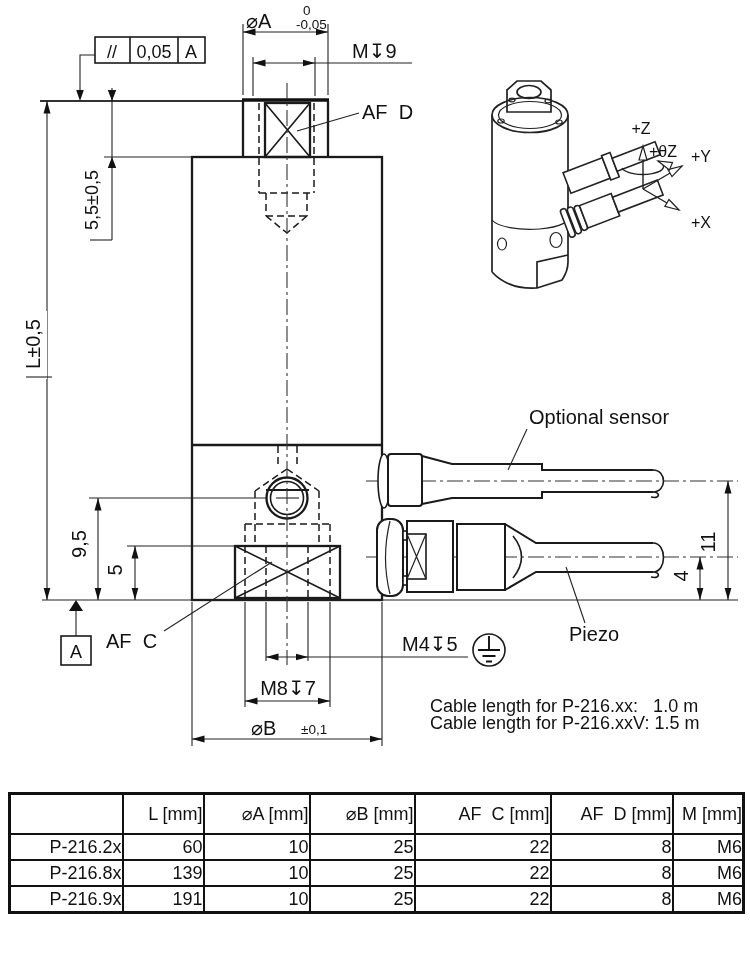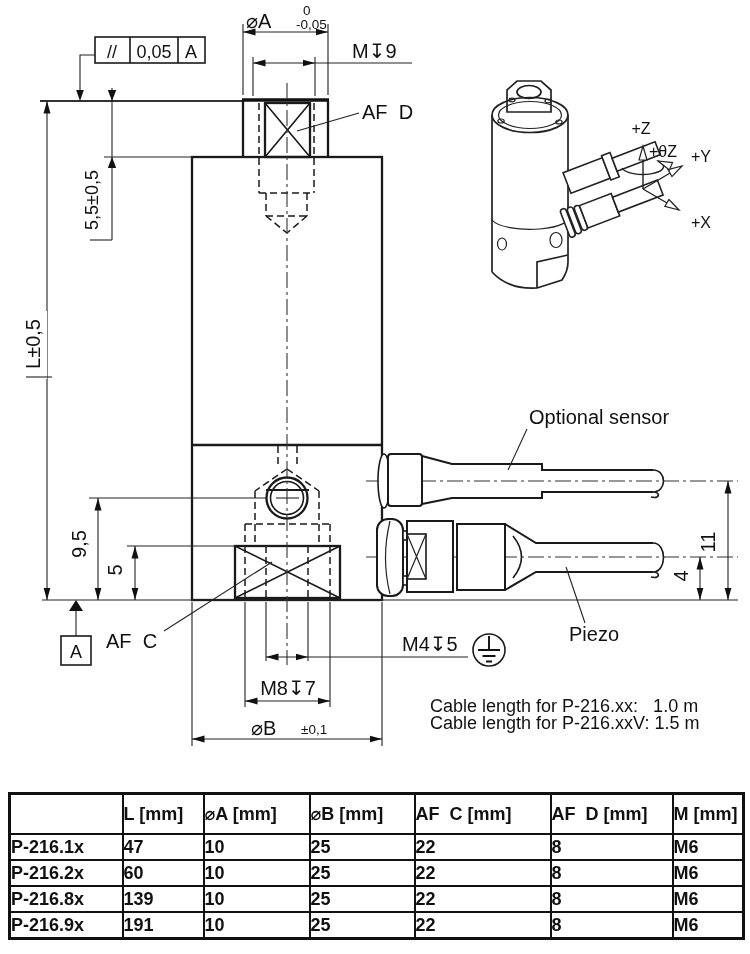--- a/index.html
+++ b/index.html
@@ -18,22 +18,22 @@
   .isot{stroke:#222;stroke-width:1.2;fill:none;}
   .isow{stroke:#222;stroke-width:1.6;fill:#fff;}
   .ax{stroke:#222;stroke-width:1.4;fill:none;}
   .lbl{font-size:20px;}
   .lblm{font-size:18px;}
   .lbls{font-size:13.5px;}
   .lblx{font-size:16px;}
   .fillb{fill:#111;stroke:none;}
   .spec{position:absolute;left:8px;top:792px;width:734px;border-collapse:collapse;
         table-layout:fixed;border:3px solid #111;font-size:18px;}
-  .spec th,.spec td{border:2px solid #111;text-align:left;vertical-align:middle;
-        padding:0;font-weight:700;height:24px;overflow:hidden;white-space:nowrap;}
+  .spec th,.spec td{border:2px solid #111;text-align:right;vertical-align:middle;
+        padding:0;font-weight:400;height:24px;overflow:hidden;white-space:nowrap;}
   .spec thead th{height:38px;}
 </style>
 </head>
 <body>
 
 <div class="page">
 <svg width="750" height="786" viewBox="0 0 750 786">
   <defs>
     <marker id="ma" orient="auto-start-reverse" markerUnits="userSpaceOnUse" markerWidth="13" markerHeight="8" refX="12.5" refY="4">
       <path d="M0,0.5 L12.5,4 L0,7.5 Z" fill="#111"></path>
@@ -242,29 +242,20 @@
       <th>L [mm]</th>
       <th>⌀A [mm]</th>
       <th>⌀B [mm]</th>
       <th>AF&nbsp;&nbsp;C [mm]</th>
       <th>AF&nbsp;&nbsp;D [mm]</th>
       <th>M [mm]</th>
     </tr>
   </thead>
   <tbody>
     <tr>
-      <td>P-216.1x</td>
-      <td>47</td>
-      <td>10</td>
-      <td>25</td>
-      <td>22</td>
-      <td>8</td>
-      <td>M6</td>
-    </tr>
-    <tr>
       <td>P-216.2x</td>
       <td>60</td>
       <td>10</td>
       <td>25</td>
       <td>22</td>
       <td>8</td>
       <td>M6</td>
     </tr>
     <tr>
       <td>P-216.8x</td>

